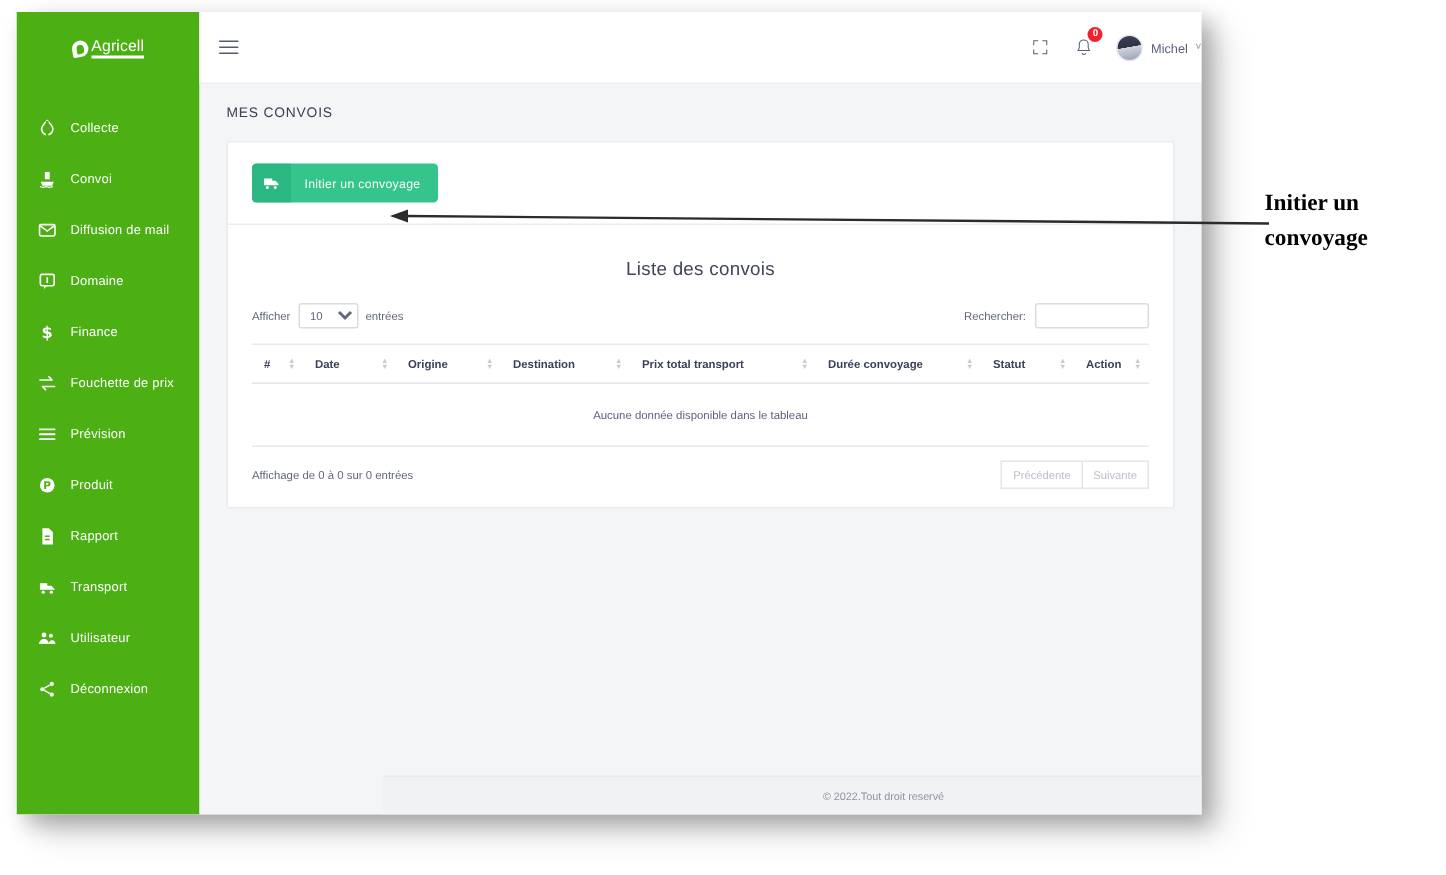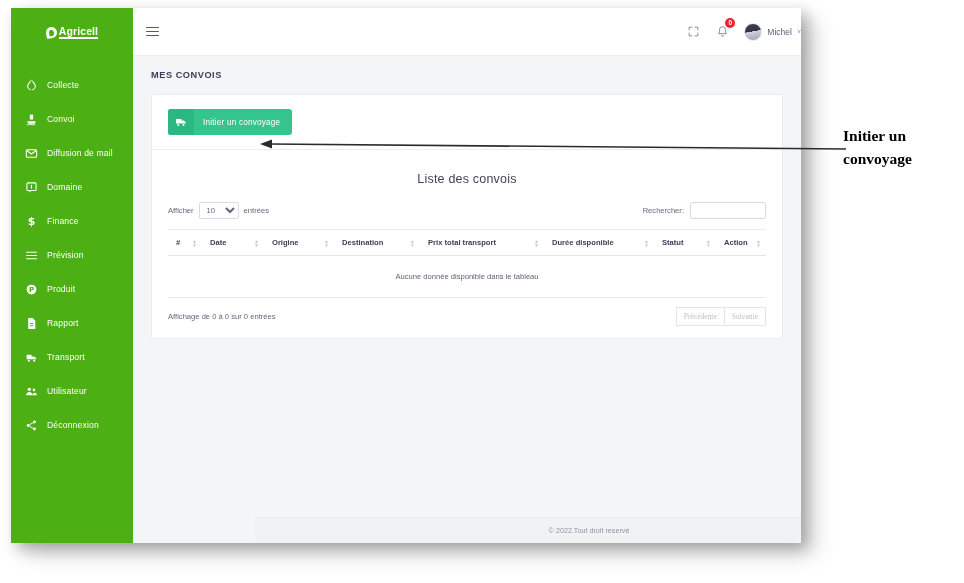--- a/index.html
+++ b/index.html
@@ -35,21 +35,21 @@
   .brand-mark {
     width: 11px; height: 11px; border-radius: 50% 50% 50% 10%;
     background: #fff; position: relative; transform: rotate(-10deg);
   }
   .brand-mark::after {
     content: ""; position: absolute; left: 3.2px; top: 2.6px;
     width: 4.5px; height: 6px; border-radius: 50% 50% 50% 15%;
     background: #4caf14;
   }
   .brand-text {
-    font-size: 10.5px; font-weight: 700; letter-spacing: .1px;
+    font-size: 10.5px; font-weight: 400; letter-spacing: .1px;
     color: #ffffff; border-bottom: 2px solid #ffffff; line-height: 12px;
   }
 
   .nav { margin-top: 12px; }
   .nav-item {
     display: flex; align-items: center;
     height: 34px; padding-left: 14px; gap: 9px;
     color: #ffffff; font-size: 8.6px; letter-spacing: .15px;
     cursor: pointer;
   }
@@ -97,21 +97,21 @@
     width: 18px; height: 18px; border-radius: 50%;
     background: linear-gradient(170deg, #3c3f58 0%, #2f3347 46%, #cfd3dd 47%, #9aa0b4 100%);
     border: 1px solid #e6e8ee;
   }
   .user-name { font-size: 8.5px; color: #5b607a; }
   .caret { font-size: 7px; color: #8d92a6; }
 
   
   .content { padding: 14px 18px 0 18px; }
   .page-title {
-    font-size: 9.2px; font-weight: 700; color: #3a3f55;
+    font-size: 9.2px; font-weight: 400; color: #3a3f55;
     letter-spacing: .55px; margin-bottom: 14px;
   }
 
   .card {
     background: #ffffff; border: 1px solid #e9ebef; border-radius: 2px;
   }
   .card-top { padding: 14px 16px 14px 16px; }
 
   .btn-primary {
     display: inline-flex; align-items: center;
@@ -174,21 +174,21 @@
     padding: 16px 0; border-bottom: 1px solid #e7e9ee;
   }
 
   .table-footer {
     display: flex; align-items: center; justify-content: space-between;
     padding-top: 9px;
   }
   .info { font-size: 7.6px; color: #62677d; }
   .pager { display: flex; }
   .pager button {
-    font-family: Liberation Serif, serif;
+    font-family: Liberation Sans, sans-serif;
     font-size: 7.5px; color: #bcc0cb;
     background: #fff; border: 1px solid #e3e5ea;
     padding: 4px 7px; cursor: default;
   }
   .pager button + button { border-left: none; }
 
   .app-footer {
     position: absolute; left: 122px; bottom: 0;
     width: 668px; height: 26px; background: #f1f2f4;
     display: flex; align-items: center; justify-content: center;
@@ -267,20 +267,28 @@
 
         <div class="nav-item">
           <span class="nav-ico">
             <svg viewBox="0 0 24 24">
                 <text x="12" y="19" font-family="DejaVu Sans" font-size="20" font-weight="bold" fill="#fff" text-anchor="middle">$</text>
               </svg>
           </span>
           <span>Finance</span>
         </div>
 
+        <div class="nav-item">
+          <span class="nav-ico">
+            <svg viewBox="0 0 24 24">
+                <path d="M3 8h15l-4-4M21 16H6l4 4" fill="none" stroke="#fff" stroke-width="2" stroke-linecap="round" stroke-linejoin="round"></path>
+              </svg>
+          </span>
+          <span>Fouchette de prix</span>
+        </div>
 
 
 
         <div class="nav-item">
           <span class="nav-ico">
             <svg viewBox="0 0 24 24">
                 <path d="M3 6h18M3 12h18M3 18h18" stroke="#fff" stroke-width="2.2" stroke-linecap="round"></path>
               </svg>
           </span>
           <span>Prévision</span>
@@ -448,21 +456,21 @@
                       </span>
                   </th>
                   <th style="width:124px">
                     <span>Prix total transport</span>
                     <span class="sort-ico">
                         <span>▲</span>
                         <span>▼</span>
                       </span>
                   </th>
                   <th style="width:110px">
-                    <span>Durée disponible</span>
+                    <span>Durée convoyage</span>
                     <span class="sort-ico">
                         <span>▲</span>
                         <span>▼</span>
                       </span>
                   </th>
                   <th style="width:62px">
                     <span>Statut</span>
                     <span class="sort-ico">
                         <span>▲</span>
                         <span>▼</span>

